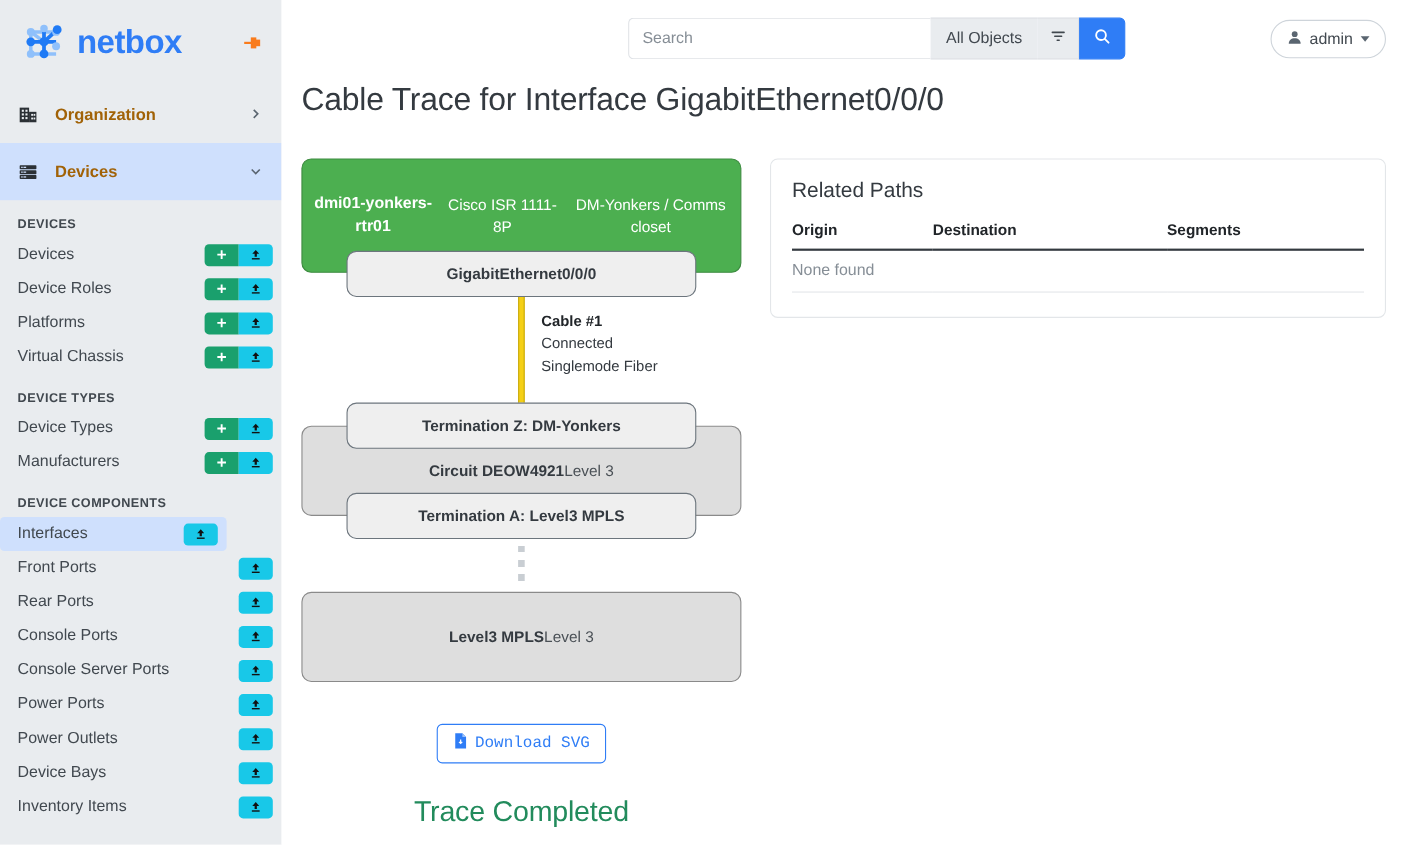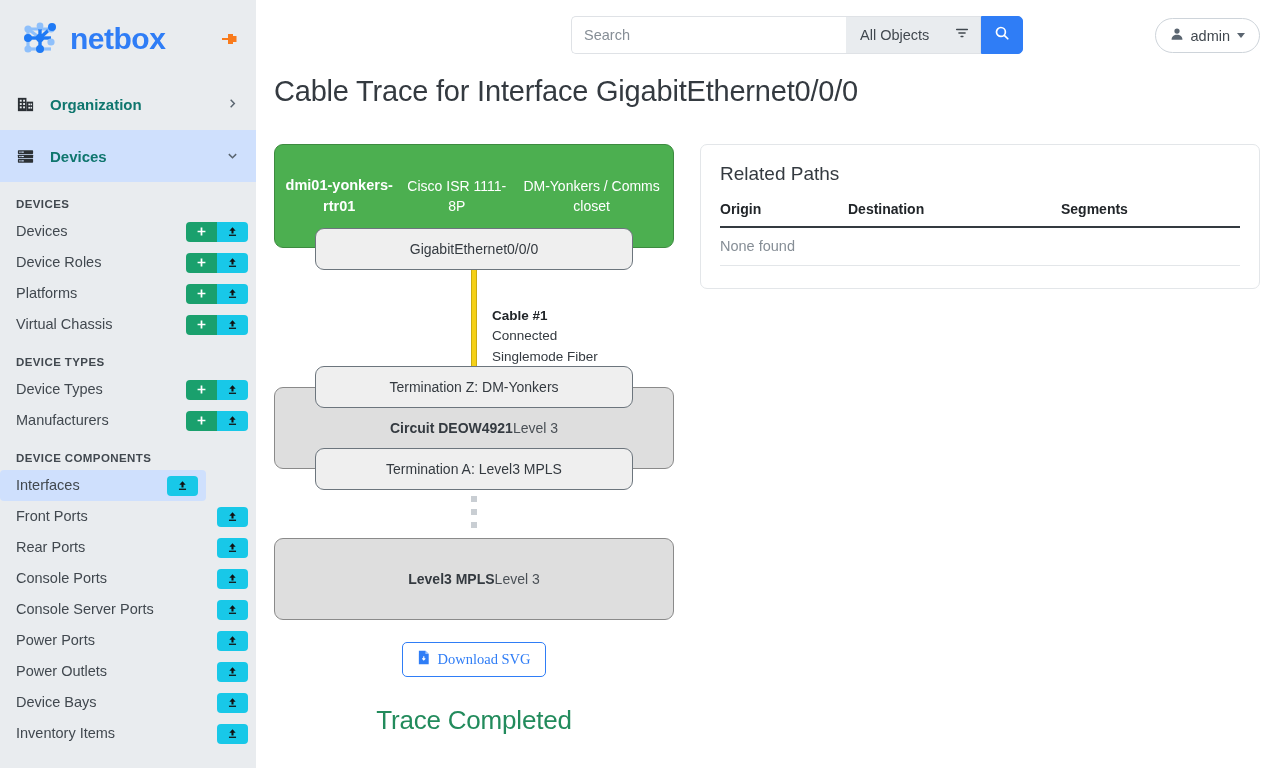--- a/index.html
+++ b/index.html
@@ -35,21 +35,21 @@
 
   .nav-group {
     height: 52px;
     display: flex; align-items: center;
     padding: 0 18px 0 14px;
     cursor: pointer;
   }
   .nav-group.active { background: #cfe0fd; }
   .nav-group .nav-ico { width: 22px; height: 22px; display: flex; align-items: center; justify-content: center; }
   .nav-group .nav-label {
-    font-size: 15px; font-weight: 700; color: #0f766e;
+    font-size: 15px; font-weight: 700; color: #a16207;
     margin-left: 14px;
   }
   .nav-group .nav-chev { margin-left: auto; color: #5a6570; font-size: 13px; line-height: 1; }
 
   .section-title {
     font-size: 11.5px; font-weight: 700; color: #41484f;
     letter-spacing: .4px;
     padding: 16px 0 6px 16px;
     text-transform: uppercase;
   }
@@ -186,21 +186,21 @@
     border-color: #3d8b40;
     color: #ffffff;
   }
   .node-device .n1 { font-size: 14.5px; font-weight: 700; line-height: 1.45; }
   .node-device .n2, .node-device .n3 { font-size: 14px; font-weight: 400; line-height: 1.45; }
 
   .node-term {
     width: 318px; height: 42px;
     background: #efefef;
     border-color: #6c757d;
-    font-size: 14px; font-weight: 400; color: #343a40;
+    font-size: 14px; font-weight: 700; color: #343a40;
     margin: 0 auto;
   }
   .node-circuit {
     width: 400px; height: 82px;
     background: #dedede;
     border-color: #8a8a8a;
   }
   .node-circuit .c1 { font-size: 14px; font-weight: 700; color: #343a40; line-height: 1.5; }
   .node-circuit .c2 { font-size: 14px; font-weight: 400; color: #4a5056; line-height: 1.5; }
 
@@ -218,21 +218,21 @@
   }
   .cable-line {
     position: absolute; left: 200px; top: 0;
     width: 6px; height: 96px;
     background: #f5d016;
     border-left: 1px solid #c9ab11;
     border-right: 1px solid #c9ab11;
     transform: translateX(-3px);
   }
   .cable-info {
-    position: absolute; left: 218px; top: 36px;
+    position: absolute; left: 218px; top: 12px;
     text-align: left;
   }
   .cable-info .ci1 { font-size: 13.5px; font-weight: 700; color: #212529; line-height: 1.5; }
   .cable-info .ci2, .cable-info .ci3 { font-size: 13.5px; font-weight: 400; color: #343a40; line-height: 1.5; }
 
   .dot-seg { position: relative; height: 48px; }
   .dot-line {
     position: absolute; left: 200px; top: 6px;
     transform: translateX(-3px);
     width: 6px; height: 38px;
@@ -243,21 +243,22 @@
   .dl-btn-wrap { text-align: center; padding-top: 22px; }
   .dl-btn {
     display: inline-flex; align-items: center; gap: 7px;
     border: 1px solid #2f7df6;
     color: #2f7df6;
     background: #fff;
     border-radius: 5px;
     padding: 7px 14px;
     font-size: 14.5px;
     cursor: pointer;
-    font-family: Liberation Serif, serif;
+    font-family: Liberation Mono, monospace;
+    margin-top: 16px;
   }
   .trace-done {
     text-align: center;
     font-size: 26px; color: #228b5c; font-weight: 400;
     padding-top: 28px;
     letter-spacing: -0.2px;
   }
 
   
   .card {

